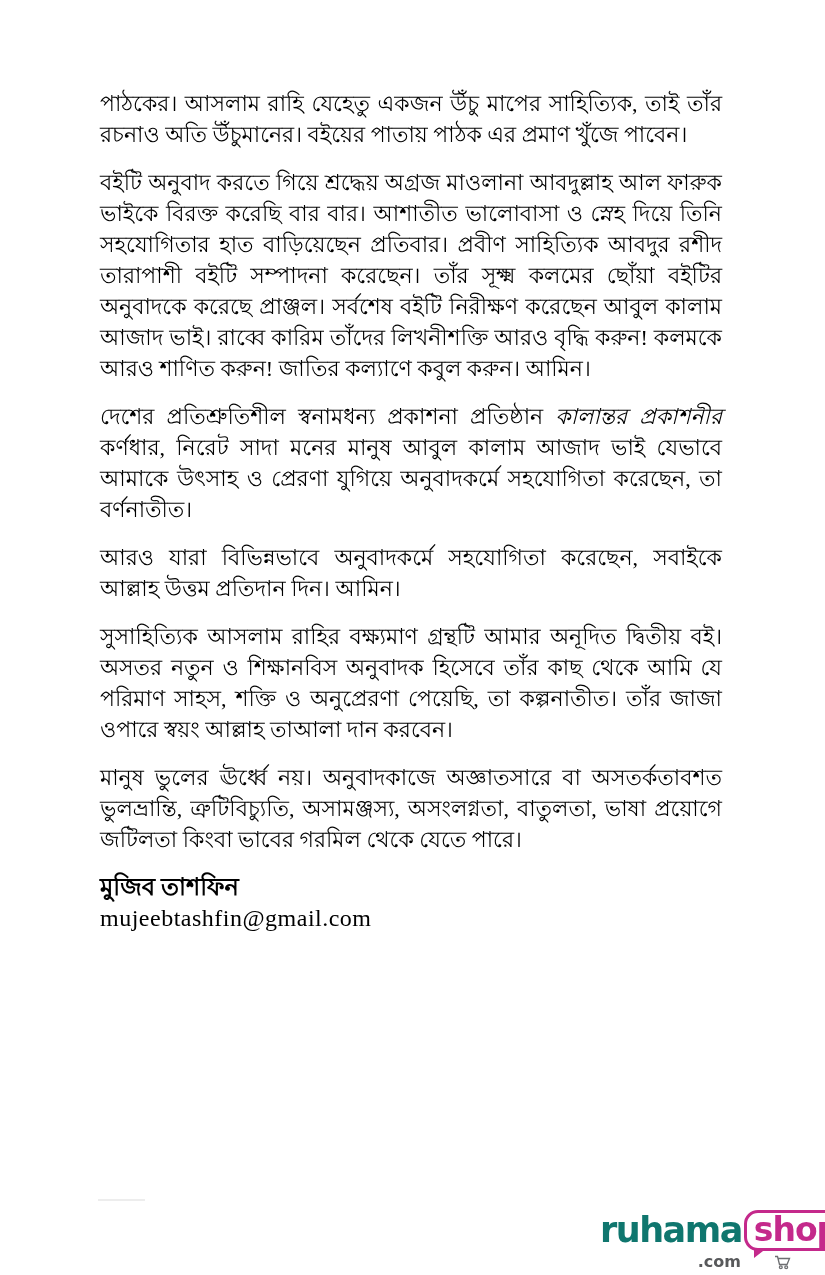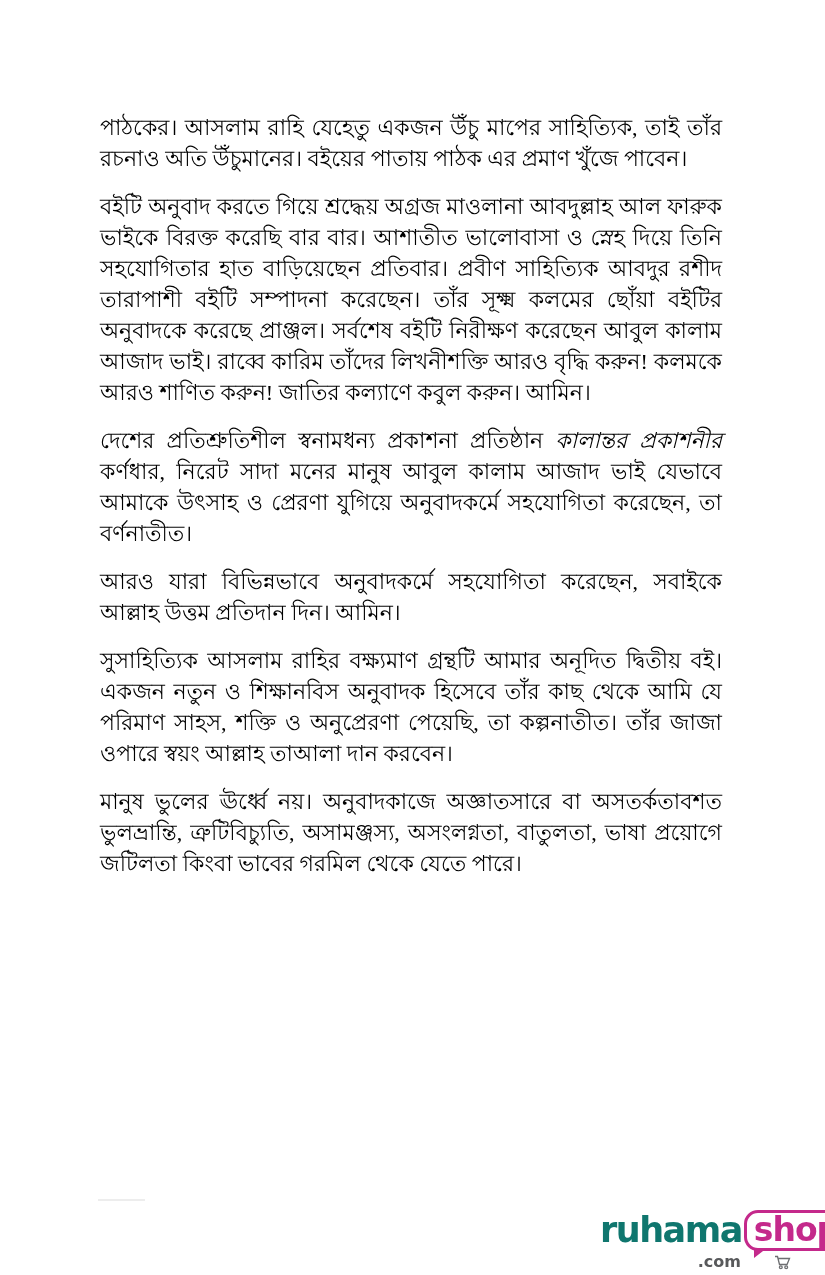--- a/index.html
+++ b/index.html
@@ -15,21 +15,21 @@
     font-family: "Liberation Serif", serif;
   }
   .page {
     position: absolute;
     inset: 0;
     background: #ffffff;
   }
   .text-block {
     position: absolute;
     left: 100px;
-    top: 112px;
+    top: 88px;
     width: 622px;
     color: #000000;
   }
   .para {
     font-size: 22px;
     line-height: 31px;
     text-align: justify;
     margin: 0 0 17px 0;
     font-family: "Liberation Serif", serif;
   }
@@ -124,25 +124,29 @@
   <div class="text-block">
 
     <p class="para">পাঠকের। আসলাম রাহি যেহেতু একজন উঁচু মাপের সাহিত্যিক, তাই তাঁর রচনাও অতি উঁচুমানের। বইয়ের পাতায় পাঠক এর প্রমাণ খুঁজে পাবেন।</p>
 
     <p class="para">বইটি অনুবাদ করতে গিয়ে শ্রদ্ধেয় অগ্রজ মাওলানা আবদুল্লাহ আল ফারুক ভাইকে বিরক্ত করেছি বার বার। আশাতীত ভালোবাসা ও স্নেহ দিয়ে তিনি সহযোগিতার হাত বাড়িয়েছেন প্রতিবার। প্রবীণ সাহিত্যিক আবদুর রশীদ তারাপাশী বইটি সম্পাদনা করেছেন। তাঁর সূক্ষ্ম কলমের ছোঁয়া বইটির অনুবাদকে করেছে প্রাঞ্জল। সর্বশেষ বইটি নিরীক্ষণ করেছেন আবুল কালাম আজাদ ভাই। রাব্বে কারিম তাঁদের লিখনীশক্তি আরও বৃদ্ধি করুন! কলমকে আরও শাণিত করুন! জাতির কল্যাণে কবুল করুন। আমিন।</p>
 
     <p class="para"><span>দেশের প্রতিশ্রুতিশীল স্বনামধন্য প্রকাশনা প্রতিষ্ঠান </span><span class="italic">কালান্তর প্রকাশনীর</span><span> কর্ণধার, নিরেট সাদা মনের মানুষ আবুল কালাম আজাদ ভাই যেভাবে আমাকে উৎসাহ ও প্রেরণা যুগিয়ে অনুবাদকর্মে সহযোগিতা করেছেন, তা বর্ণনাতীত।</span></p>
 
     <p class="para">আরও যারা বিভিন্নভাবে অনুবাদকর্মে সহযোগিতা করেছেন, সবাইকে আল্লাহ উত্তম প্রতিদান দিন। আমিন।</p>
 
-    <p class="para">সুসাহিত্যিক আসলাম রাহির বক্ষ্যমাণ গ্রন্থটি আমার অনূদিত দ্বিতীয় বই। একজন নতুন ও শিক্ষানবিস অনুবাদক হিসেবে তাঁর কাছ থেকে আমি যে পরিমাণ সাহস, শক্তি ও অনুপ্রেরণা পেয়েছি, তা কল্পনাতীত। তাঁর জাজা ওপারে স্বয়ং আল্লাহ তাআলা দান করবেন।</p>
+    <p class="para">সুসাহিত্যিক আসলাম রাহির বক্ষ্যমাণ গ্রন্থটি আমার অনূদিত দ্বিতীয় বই। অসতর নতুন ও শিক্ষানবিস অনুবাদক হিসেবে তাঁর কাছ থেকে আমি যে পরিমাণ সাহস, শক্তি ও অনুপ্রেরণা পেয়েছি, তা কল্পনাতীত। তাঁর জাজা ওপারে স্বয়ং আল্লাহ তাআলা দান করবেন।</p>
 
     <p class="para">মানুষ ভুলের ঊর্ধ্বে নয়। অনুবাদকাজে অজ্ঞাতসারে বা অসতর্কতাবশত ভুলভ্রান্তি, ত্রুটিবিচ্যুতি, অসামঞ্জস্য, অসংলগ্নতা, বাতুলতা, ভাষা প্রয়োগে জটিলতা কিংবা ভাবের গরমিল থেকে যেতে পারে।</p>
 
 
+    <div class="signature">
+      <div class="sig-name">মুজিব তাশফিন</div>
+      <div class="sig-email">mujeebtashfin@gmail.com</div>
+    </div>
 
   </div>
 
   <div class="scan-artifact"></div>
 
   <div class="logo">
     <div class="logo-top">
       <span class="logo-brand">ruhama</span>
       <span class="logo-bubble">
         <span class="logo-shop">shop</span>

